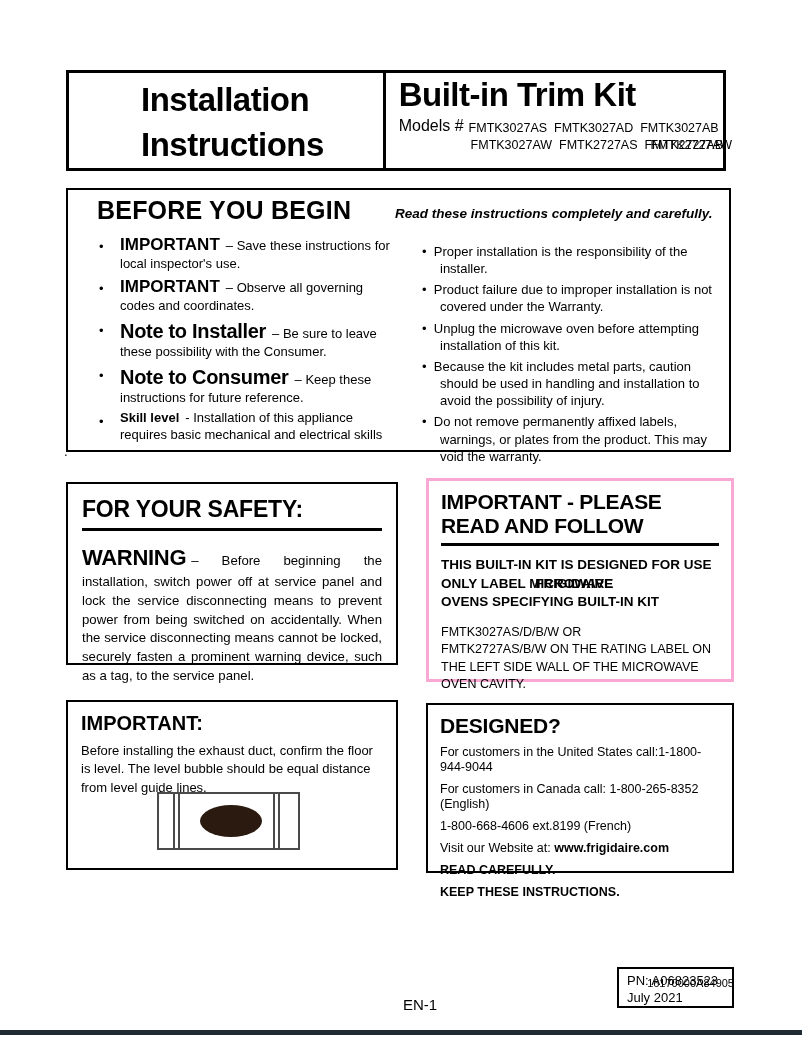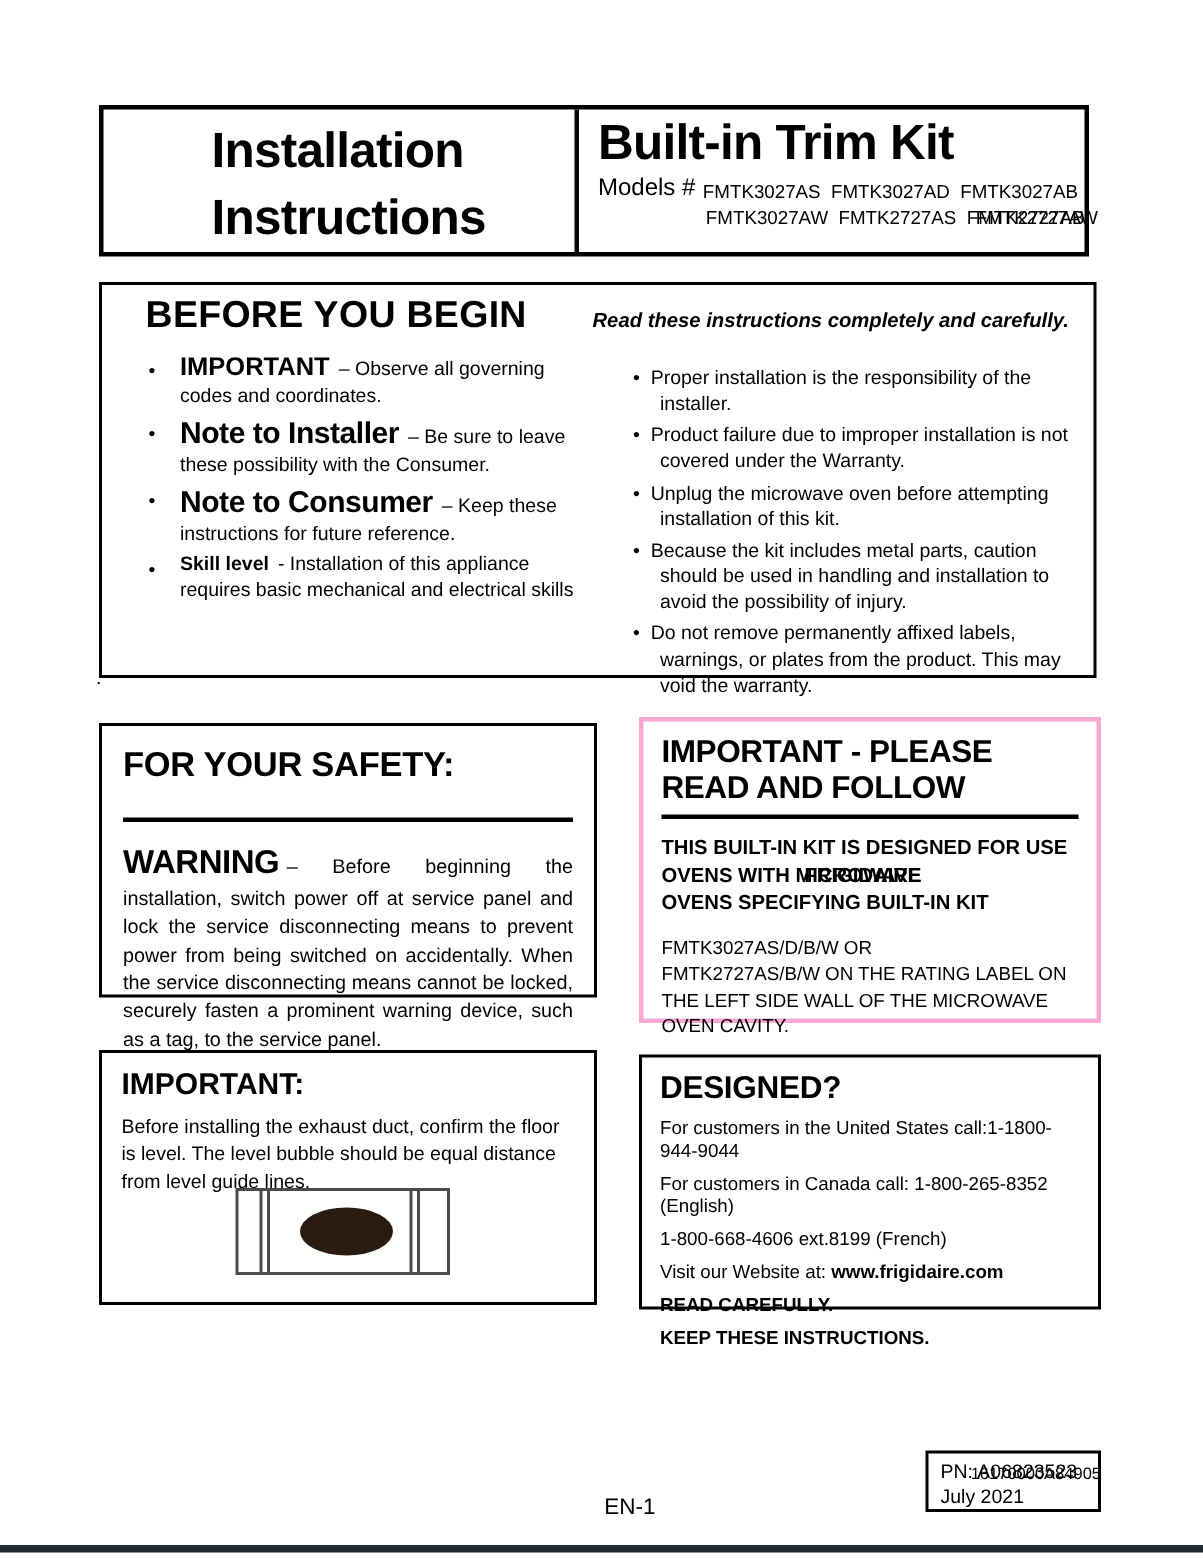--- a/index.html
+++ b/index.html
@@ -41,21 +41,21 @@
   .lead-imp  { font-size:17px; }
   .lead-note { font-size:20px; letter-spacing:-0.3px; }
   .lead-sm   { font-size:13px; }
   .li-r { padding-left:33px; text-indent:-18px; margin-bottom:4px; line-height:1.32; }
   .li-r::before { content:"•\00a0\00a0"; font-size:13px; }
 
   .stray-dot { left:64px; top:444px; font-size:13px; }
 
   
   .safety-box { left:66px; top:482px; width:332px; height:183px; border:2px solid #000; padding:12px 14px 0 14px; }
-  .safety-heading { font-size:23px; font-weight:bold; letter-spacing:-0.2px; border-bottom:3px solid #000; padding-bottom:22px; }
+  .safety-heading { font-size:23px; font-weight:bold; letter-spacing:-0.2px; border-bottom:3px solid #000; padding-bottom:5px; }
   .safety-para { margin-top:11px; font-size:13.2px; line-height:1.42; text-align:justify; }
   .safety-lead { font-size:22px; font-weight:bold; margin-right:5px; letter-spacing:-0.3px; }
 
   
   .impread-box { left:426px; top:478px; width:308px; height:204px; border:3px solid #f9a8d4; padding:9px 12px 0 12px; }
   .impread-heading { font-size:21px; font-weight:bold; line-height:1.15; letter-spacing:-0.3px; border-bottom:3px solid #000; padding-bottom:5px; }
   .impread-bold { margin-top:10px; font-size:13.5px; font-weight:bold; line-height:1.35; }
   .impread-models { margin-top:13px; font-size:12.5px; line-height:1.4; }
 
   
@@ -96,20 +96,23 @@
       </span>
     </div>
   </div>
 </div>
 
 <div class="abs before-box">
   <div class="byb-heading">BEFORE YOU BEGIN</div>
 
   <div class="byb-left">
     <div class="li li-l">
+      <span class="lead lead-imp">IMPORTANT</span><span>– Save these instructions for local inspector's use.</span>
+    </div>
+    <div class="li li-l">
       <span class="lead lead-imp">IMPORTANT</span><span>– Observe all governing codes and coordinates.</span>
     </div>
     <div class="li li-l">
       <span class="lead lead-note">Note to Installer</span><span>– Be sure to leave these possibility with the Consumer.</span>
     </div>
     <div class="li li-l">
       <span class="lead lead-note">Note to Consumer</span><span>– Keep these instructions for future reference.</span>
     </div>
     <div class="li li-l">
       <span class="lead lead-sm">Skill level</span><span>- Installation of this appliance requires basic mechanical and electrical skills</span>
@@ -134,21 +137,21 @@
   <div class="safety-heading">FOR YOUR SAFETY:</div>
   <div class="safety-para">
     <span class="safety-lead">WARNING</span><span>– Before beginning the installation, switch power off at service panel and lock the service disconnecting means to prevent power from being switched on accidentally. When the service disconnecting means cannot be locked, securely fasten a prominent warning device, such as a tag, to the service panel.</span>
   </div>
 </div>
 
 <div class="abs impread-box">
   <div class="impread-heading">IMPORTANT - PLEASE READ AND FOLLOW</div>
   <div class="impread-bold">
     <span>THIS BUILT-IN KIT IS DESIGNED FOR USE</span><br>
-    <span>OVENS WITH </span><span class="ovl"><span>MICROWAVE</span><span class="ovl-over">FRIGIDAIRE</span></span><br>
+    <span>ONLY LABEL </span><span class="ovl"><span>MICROWAVE</span><span class="ovl-over">FRIGIDAIRE</span></span><br>
     <span>OVENS SPECIFYING BUILT-IN KIT</span>
   </div>
   <div class="impread-models">
     <span>FMTK3027AS/D/B/W  OR</span><br>
     <span>FMTK2727AS/B/W  ON THE RATING LABEL ON THE LEFT SIDE WALL OF THE MICROWAVE OVEN CAVITY.</span>
   </div>
 </div>
 
 <div class="abs implevel-box">
   <div class="implevel-heading">IMPORTANT:</div>

